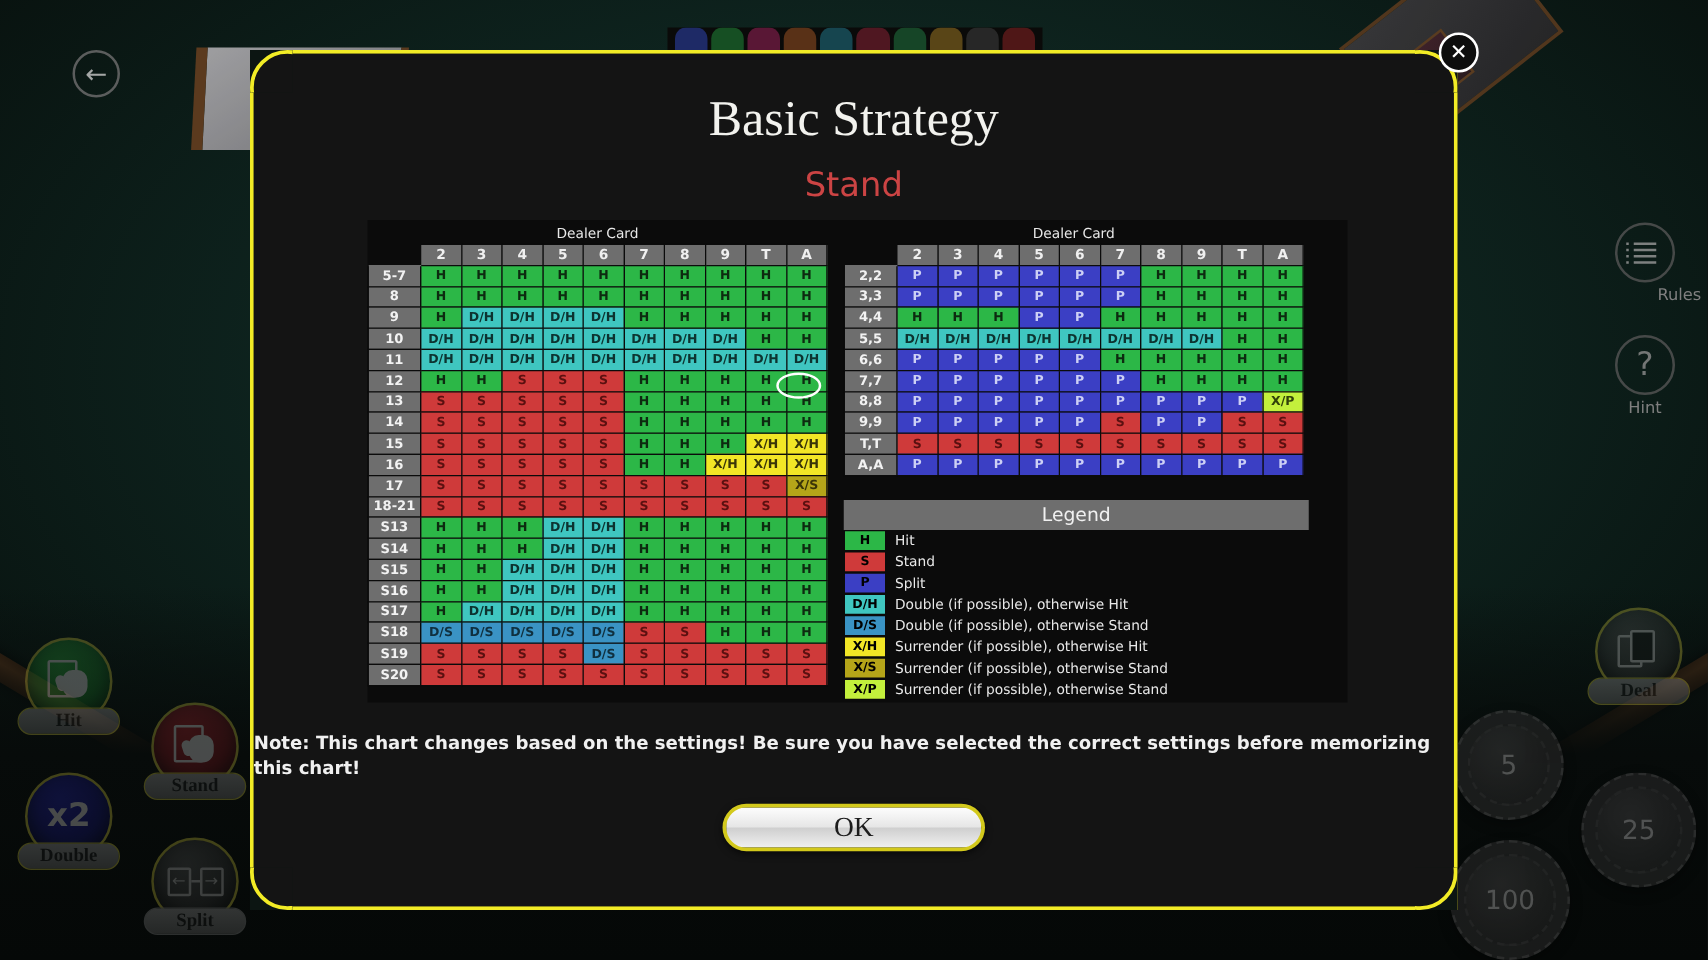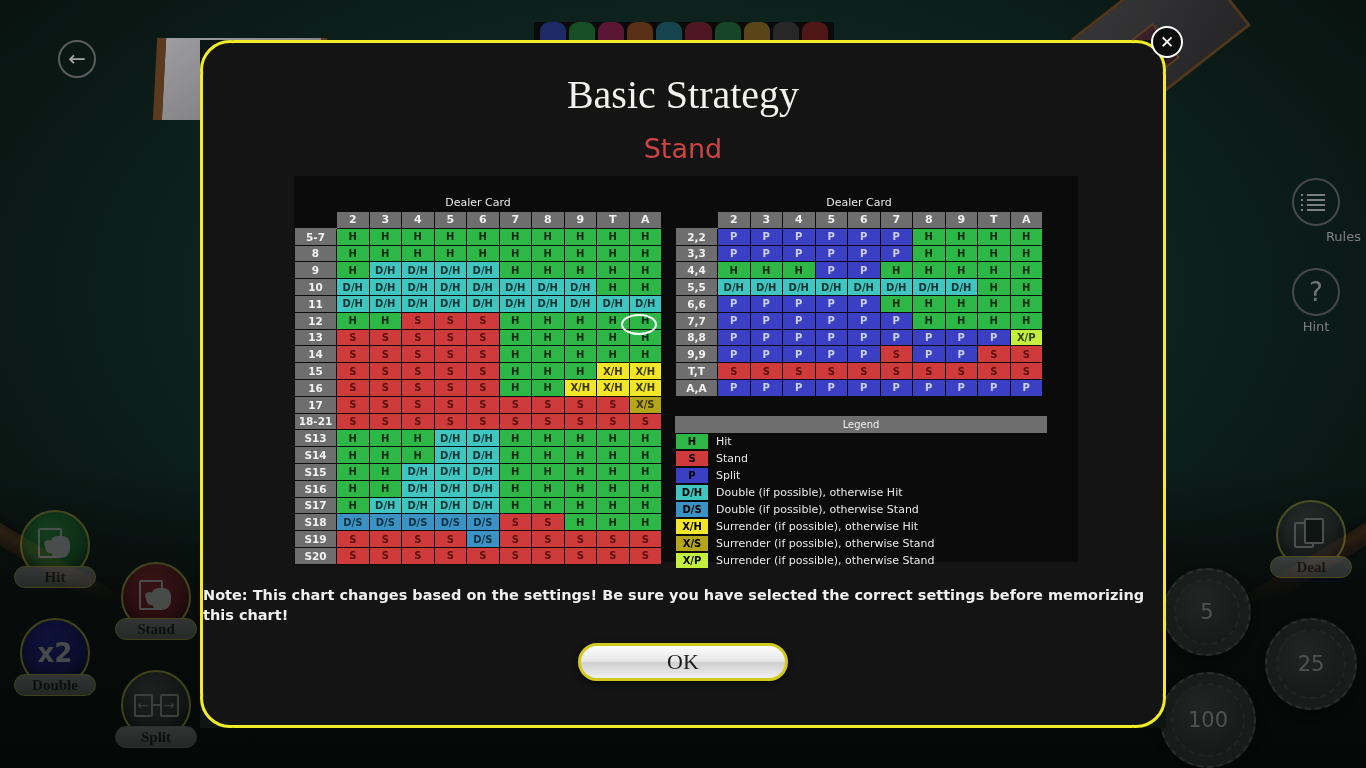--- a/index.html
+++ b/index.html
@@ -272,21 +272,21 @@
     font-size: 27px; color:#cc4444;
   }
 
   
   .charts {
     position:absolute; left:91px; top:133px;
     width: 784px; height: 386px;
     background:#0b0b0b;
     display:flex; gap: 13px;
   }
-  .chart-col { position:relative;margin-top:16px; }
+  .chart-col { position:relative; }
   .dealer-head {
     text-align:center; color:#e8e8e8; font-size:11px;
     padding: 4px 0 2px 0;
     font-family:"DejaVu Sans",sans-serif;
   }
   table.strat { border-collapse:collapse; }
   table.strat td, table.strat th {
     width: 32.5px; height: 16.8px;
     text-align:center; vertical-align:middle;
     font-size: 10px;
@@ -322,21 +322,21 @@
     z-index: 5;
   }
 
   
   .legend {
     position:absolute; left:0; top:224px;
     width: 372px;
   }
   .legend-title {
     background:#6e6e6e; color:#f0f0f0;
-    text-align:center; font-size:10px; padding:3px 0;
+    text-align:center; font-size:15px; padding:3px 0;
   }
   .legend-row {
     display:flex; align-items:center; gap:8px;
     height: 17px;
   }
   .legend-key {
     width:32px; height:15px; line-height:15px;
     text-align:center; font-size:10px; font-weight:bold;
     margin-left:1px;
   }
@@ -444,21 +444,21 @@
     <div class="disc disc-split">
       <span class="icon-split">
         <span class="sq">←</span>
           <span class="bar"></span>
           <span class="sq">→</span>
       </span>
     </div>
     <div class="cap">Split</div>
   </div>
 
-  <div class="gamebtn dealbtn" style="left:1270px; top:500px;">
+  <div class="gamebtn dealbtn" style="left:1270px; top:486px;">
     <div class="disc disc-split">
       <span class="icon-deal">
         <span class="c1"></span>
           <span class="c2"></span>
       </span>
     </div>
     <div class="cap">Deal</div>
   </div>
 
   <div class="chip" style="left:1163px; top:568px; width:88px; height:88px; font-size:21px;">

